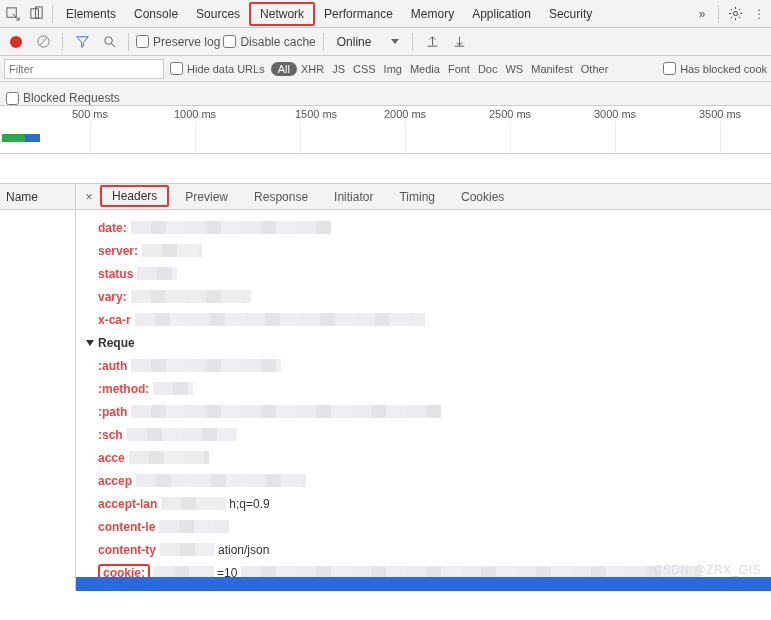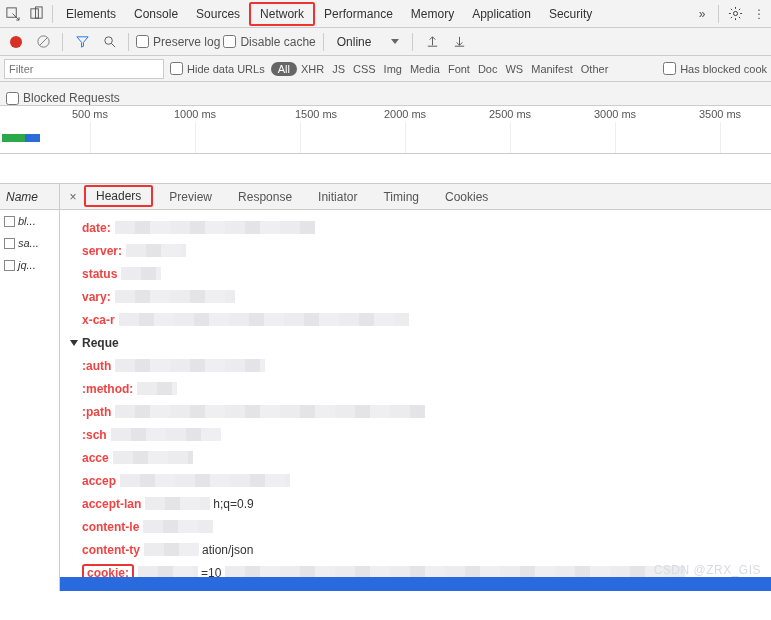--- a/index.html
+++ b/index.html
@@ -20,21 +20,21 @@
   .filter-input { width:160px; height:20px; border:1px solid #ccc; background:#fff; padding:0 4px; font-size:11px; }
   .type-btn { padding:1px 4px; color:#555; cursor:pointer; }
   .type-btn.active { background:#666; color:#fff; border-radius:8px; padding:1px 7px; }
   .blockedbar { height:24px; display:flex; align-items:flex-end; gap:5px; padding:0 6px; border-bottom:1px solid #ccc; background:#f3f3f3; }
   .timeline { height:48px; border-bottom:1px solid #ccc; background:#fff; position:relative; padding-top:4px; }
   .timeline .tick { position:absolute; top:2px; font-size:11px; color:#555; transform:translateX(-50%); }
   .timeline .gridline { position:absolute; top:16px; bottom:0; width:1px; background:#eee; }
   .timeline .bar { position:absolute; top:28px; left:2px; width:38px; height:8px; background:linear-gradient(to right,#2aa84a 60%,#2a6bd6 60%); }
   .gap { height:30px; border-bottom:1px solid #ccc; }
   .split { display:flex; height:407px; }
-  .namecol { width:60px; border-right:1px solid #ccc;font-style:italic; }
+  .namecol { width:76px; border-right:1px solid #ccc; }
   .namecol .hdr { height:26px; display:flex; align-items:center; padding:0 6px; border-bottom:1px solid #ccc; background:#f3f3f3; }
   .namecol .row { height:22px; display:flex; align-items:center; gap:3px; padding:0 4px; font-size:11px; }
   .namecol .row .sq { width:11px; height:11px; border:1px solid #888; }
   .detail { flex:1; display:flex; flex-direction:column; overflow:hidden; }
   .subtabs { height:26px; display:flex; align-items:center; padding:0 4px; border-bottom:1px solid #ccc; background:#f3f3f3; gap:2px; }
   .subtabs .x { width:18px; text-align:center; color:#666; cursor:pointer; }
   .subtabs .stab { padding:0 10px; height:24px; display:flex; align-items:center; color:#555; cursor:pointer; }
   .subtabs .stab.hl { border:2px solid #e33; border-radius:2px; height:22px; color:#333; }
   .content { flex:1; padding:6px 10px; overflow:hidden; position:relative; }
   .kv { display:flex; align-items:center; height:23px; font-size:12px; }
@@ -174,34 +174,20 @@
       <div class="tick" style="left: 720px;">3500 ms</div>
       <div class="gridline" style="left: 720px;"></div>
     </div>
 </div>
 
 <div class="gap"></div>
 
 <div class="split">
   <div class="namecol">
     <div class="hdr">Name</div>
-    <div id="namelist">
-        <div class="row">
-          <span class="sq"></span>
-          <span>bl...</span>
-        </div>
-        <div class="row">
-          <span class="sq"></span>
-          <span>sa...</span>
-        </div>
-        <div class="row">
-          <span class="sq"></span>
-          <span>jq...</span>
-        </div>
-      </div>
   </div>
   <div class="detail">
     <div class="subtabs">
       <div class="x">×</div>
       <div id="subtabs" style="display:flex;gap:6px;">
           <div class="stab hl">Headers</div>
           <div class="stab">Preview</div>
           <div class="stab">Response</div>
           <div class="stab">Initiator</div>
           <div class="stab">Timing</div>

